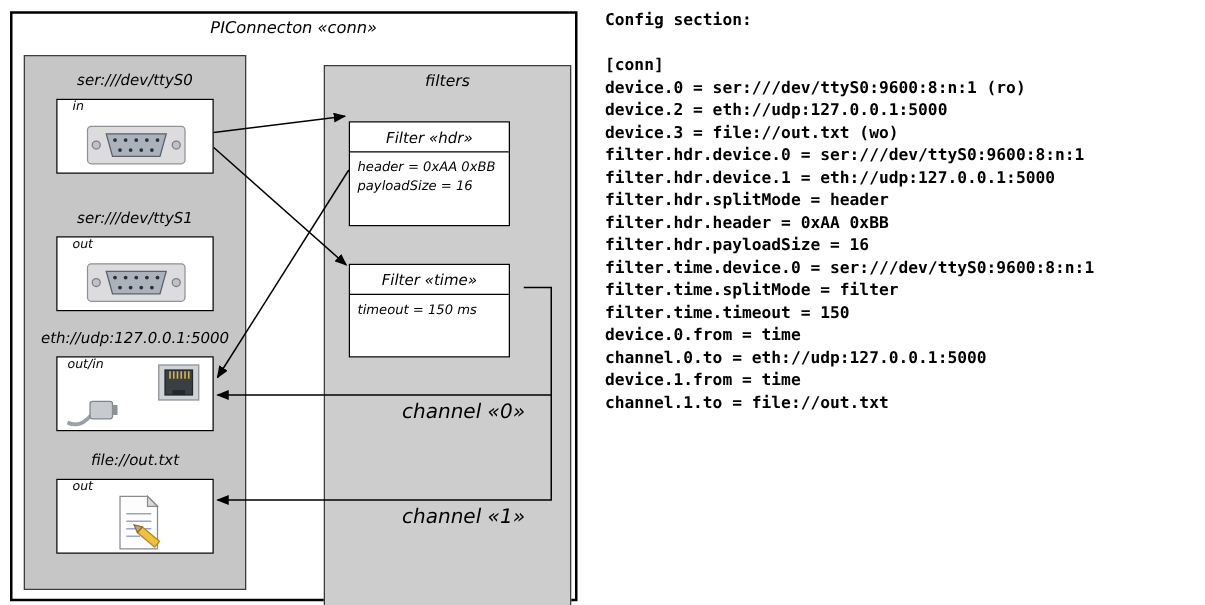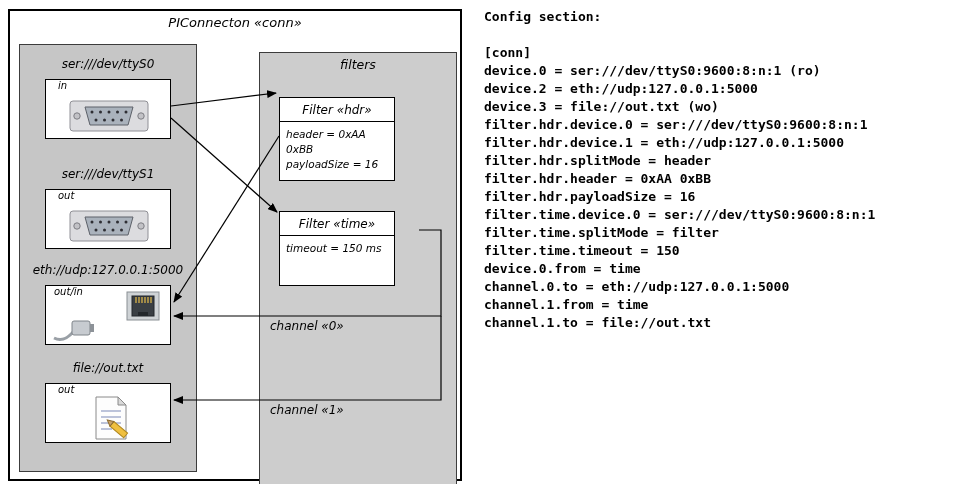--- a/index.html
+++ b/index.html
@@ -18,27 +18,27 @@
                    background:#c6c6c6; border:1px solid #3c3c3c; }
   .device-label { position:absolute; left:0; width:100%; text-align:center; font-size:12px; }
   .device-box { position:absolute; left:25px; width:126px; height:60px;
                 background:#fff; border:1px solid #000; }
   .port-label { position:absolute; left:12px; top:0px; font-size:10px; }
 
   .filters-panel { position:absolute; left:249px; top:24px; width:198px; height:436px;
                    background:#cdcdcd; border:1px solid #3c3c3c;margin-top:17px; }
   .filters-title { position:absolute; top:4px; left:0; width:100%; text-align:center; font-size:12.5px; }
 
-  .filter-box { position:absolute; left:19px; width:116px; background:#fff; border:1px solid #000; }
+  .filter-box { position:absolute; left:19px; width:129px; background:#fff; border:1px solid #000; }
   .filter-box.hdr  { top:44px;  height:84px; }
   .filter-box.time { top:158px; height:75px; }
   .filter-title { text-align:center; font-size:12px; padding:5px 0 4px 0; border-bottom:1px solid #000; }
   .filter-params { padding:5px 6px 0 6px; font-size:10.5px; line-height:15px; }
 
-  .channel-label { position:absolute; left:10px; width:150px; text-align:left; font-size:12px; }
+  .channel-label { position:absolute; left:10px; width:150px; text-align:right; font-size:16px; }
   .channel-label.c0 { top:266px; }
   .channel-label.c1 { top:350px; }
 
   .wires { position:absolute; left:0; top:0; width:964px; height:484px; pointer-events:none; }
 
   
   .config { position:absolute; left:484px; top:8px; width:472px;
             font-family:"DejaVu Sans Mono", monospace; font-weight:bold;
             font-size:13px; line-height:18px; }
   .config-heading { margin-bottom:18px; }
@@ -196,18 +196,18 @@
       <div class="config-line">filter.hdr.device.0 = ser:///dev/ttyS0:9600:8:n:1</div>
       <div class="config-line">filter.hdr.device.1 = eth://udp:127.0.0.1:5000</div>
       <div class="config-line">filter.hdr.splitMode = header</div>
       <div class="config-line">filter.hdr.header = 0xAA 0xBB</div>
       <div class="config-line">filter.hdr.payloadSize = 16</div>
       <div class="config-line">filter.time.device.0 = ser:///dev/ttyS0:9600:8:n:1</div>
       <div class="config-line">filter.time.splitMode = filter</div>
       <div class="config-line">filter.time.timeout = 150</div>
       <div class="config-line">device.0.from = time</div>
       <div class="config-line">channel.0.to = eth://udp:127.0.0.1:5000</div>
-      <div class="config-line">channel.1.from = time</div>
+      <div class="config-line">device.1.from = time</div>
       <div class="config-line">channel.1.to = file://out.txt</div>
     </div>
   </div>
 
 </div>
 
 </body></html>

